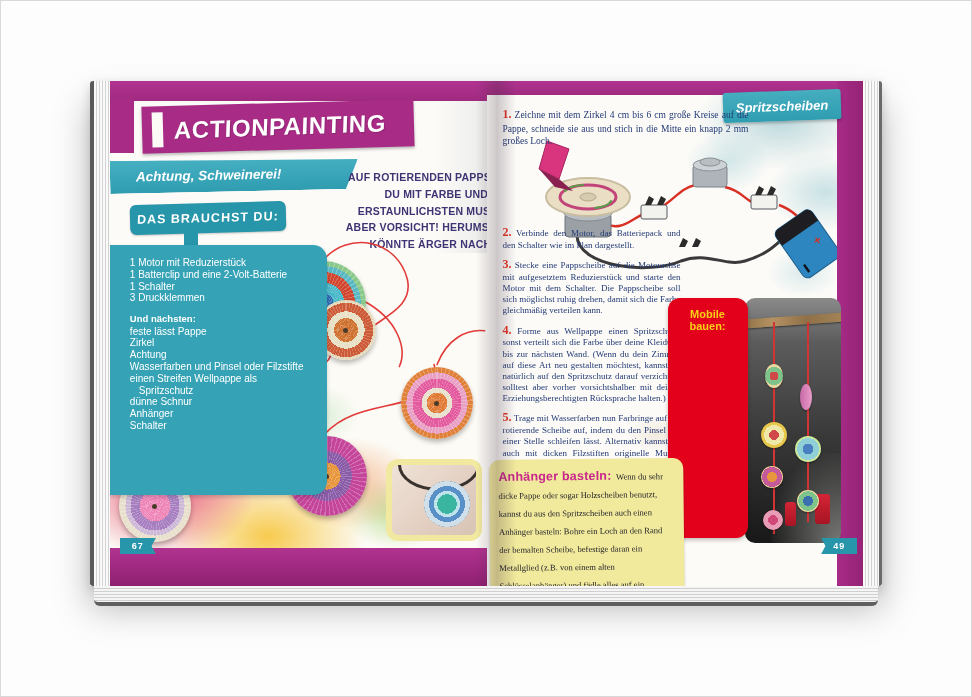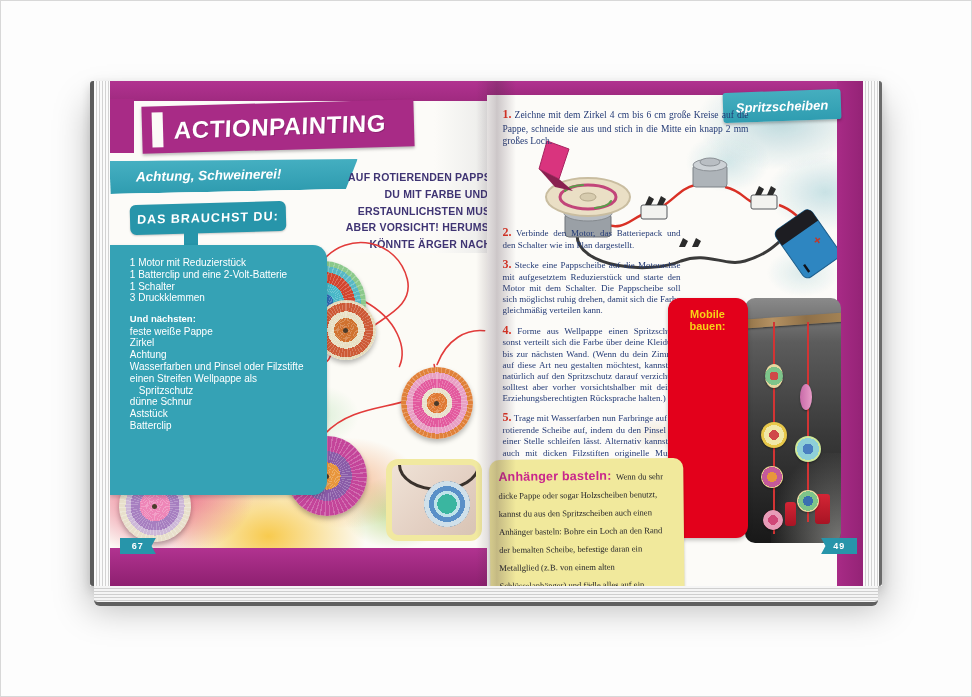--- a/index.html
+++ b/index.html
@@ -186,28 +186,28 @@
 
       <div class="materials-box">
         <div>
             <div class="mat-item">1 Motor mit Reduzierstück</div>
             <div class="mat-item">1 Batterclip und eine 2-Volt-Batterie</div>
             <div class="mat-item">1 Schalter</div>
             <div class="mat-item">3 Druckklemmen</div>
           </div>
         <div class="also-heading">Und nächsten:</div>
         <div>
-            <div class="mat-item">feste weiße Pappe</div>
+            <div class="mat-item">feste lässt Pappe</div>
             <div class="mat-item">Zirkel</div>
             <div class="mat-item">Achtung</div>
             <div class="mat-item">Wasserfarben und Pinsel oder Filzstifte</div>
             <div class="mat-item">einen Streifen Wellpappe als Spritzschutz</div>
             <div class="mat-item">dünne Schnur</div>
-            <div class="mat-item">Aststück</div>
-            <div class="mat-item">Batterclip</div>
+            <div class="mat-item">Anhänger</div>
+            <div class="mat-item">Schalter</div>
           </div>
       </div>
 
       <div class="pendant-photo">
         <div class="pendant-band"></div>
         <div class="pendant-disc"></div>
       </div>
 
       <div class="strip-bottom"></div>
       <div class="pagenum-ribbon ribbon-48">67</div>

